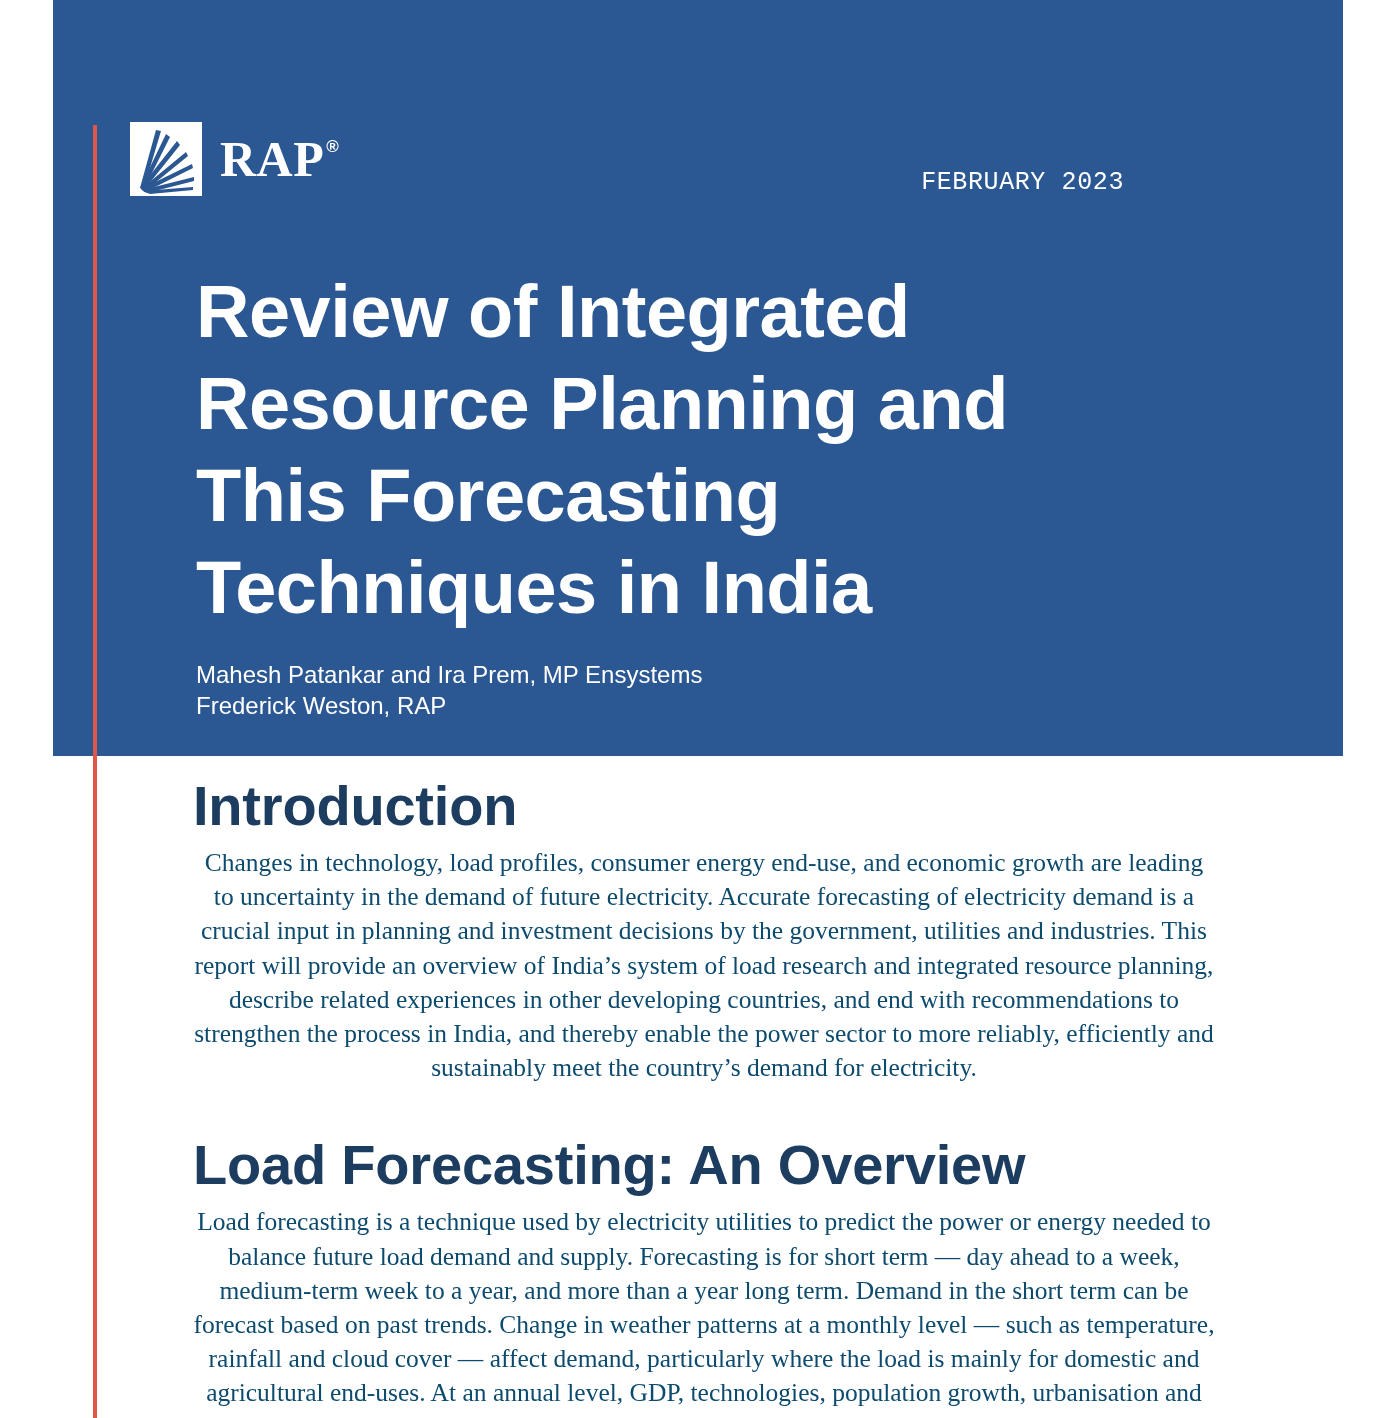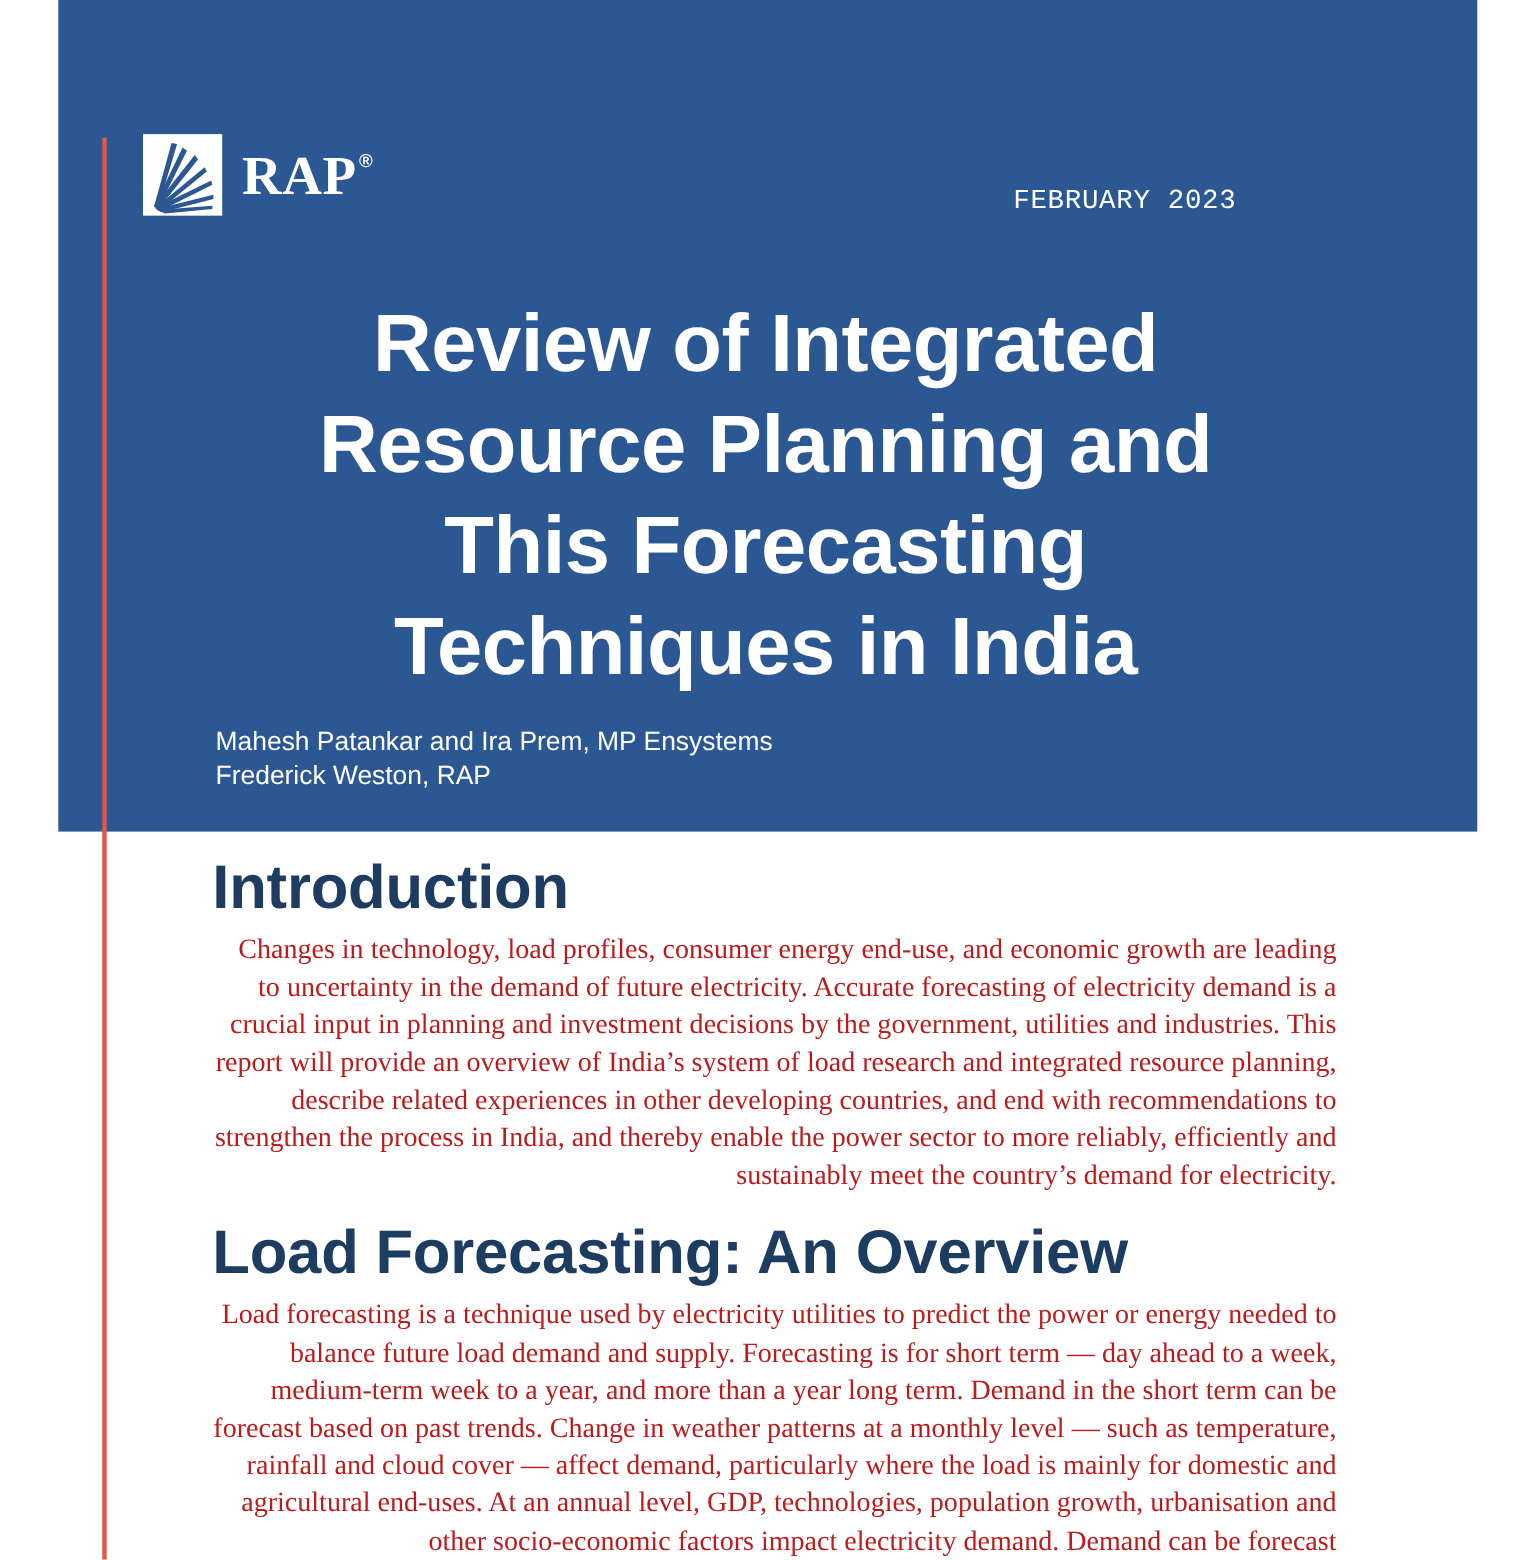--- a/index.html
+++ b/index.html
@@ -82,21 +82,21 @@
     position:absolute;
     left:196px; top:266px;
     width:1000px;
     color:#ffffff;
     font-family:"Liberation Sans Narrow","Liberation Sans", sans-serif;
     font-weight:bold;
     font-size:74px;
     line-height:92px;
     letter-spacing:-0.5px;
   }
-  .hero-title .tline { display:block; white-space:nowrap;text-align:center; }
+  .hero-title .tline { display:block; white-space:nowrap; }
 
   
   .hero-authors {
     position:absolute;
     left:196px; top:659px;
     color:#ffffff;
     font-family:"Liberation Sans", sans-serif;
     font-size:24px;
     line-height:31px;
   }
@@ -110,27 +110,27 @@
   }
   h2.section-heading {
     color:#1c3c60;
     font-family:"Liberation Sans Narrow","Liberation Sans", sans-serif;
     font-weight:bold;
     font-size:56px;
     line-height:52px;
     letter-spacing:-0.2px;
     margin:0 0 14px 0;
   }
-  h2.section-heading.second { margin-top:27px; }
+  h2.section-heading.second { margin-top:54px; }
   p.body-text {
-    color:#b91c1c;
+    color:#0c4a6e;
     font-family:"Liberation Serif", serif;
     font-size:25.5px;
     line-height:34.2px;
-    text-align:right;
+    text-align:center;
     margin:0;
   }
 </style>
 </head>
 <body>
 
 <div id="page">
 
   <div class="hero"></div>
 

